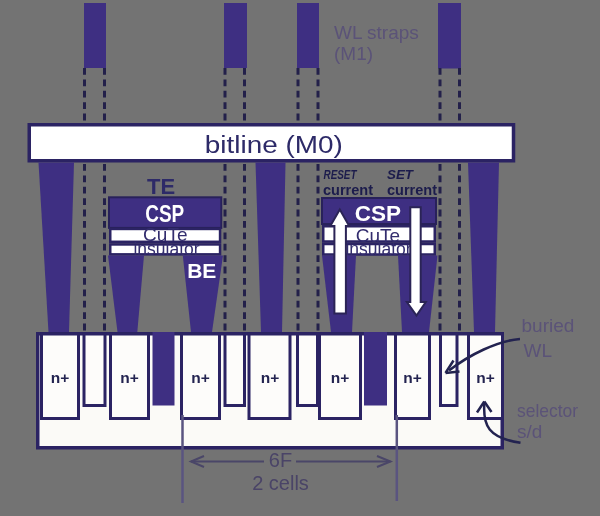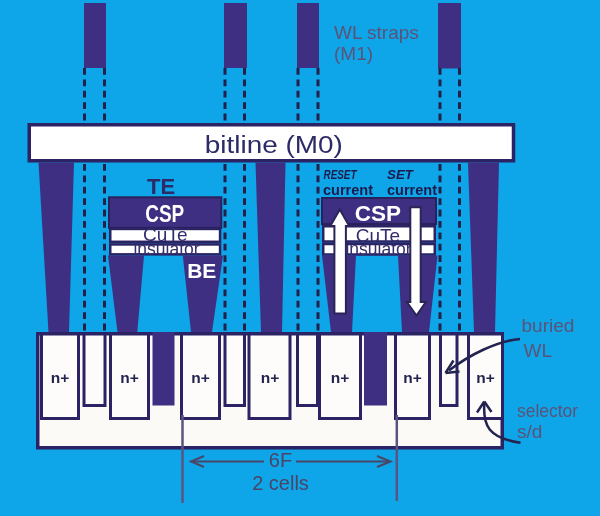--- a/index.html
+++ b/index.html
@@ -1,16 +1,16 @@
 <!DOCTYPE html>
 <html><head>
 <meta charset="utf-8">
 <style>
   html,body{margin:0;padding:0;background:#ffffff;}
-  #wrap{position:relative;width:600px;height:516px;background:#0ea5e9;overflow:hidden;}
+  #wrap{position:relative;width:600px;height:516px;background:#737373;overflow:hidden;}
   svg{position:absolute;left:0;top:0;}
   text{font-family:"Liberation Sans", sans-serif;}
 </style>
 </head>
 <body>
 <div id="wrap">
 <svg width="600" height="516" viewBox="0 0 600 516">
 
   <rect x="84" y="3" width="22" height="65" fill="#3e2f82"></rect>
   <rect x="224" y="3" width="23" height="65" fill="#3e2f82"></rect>

